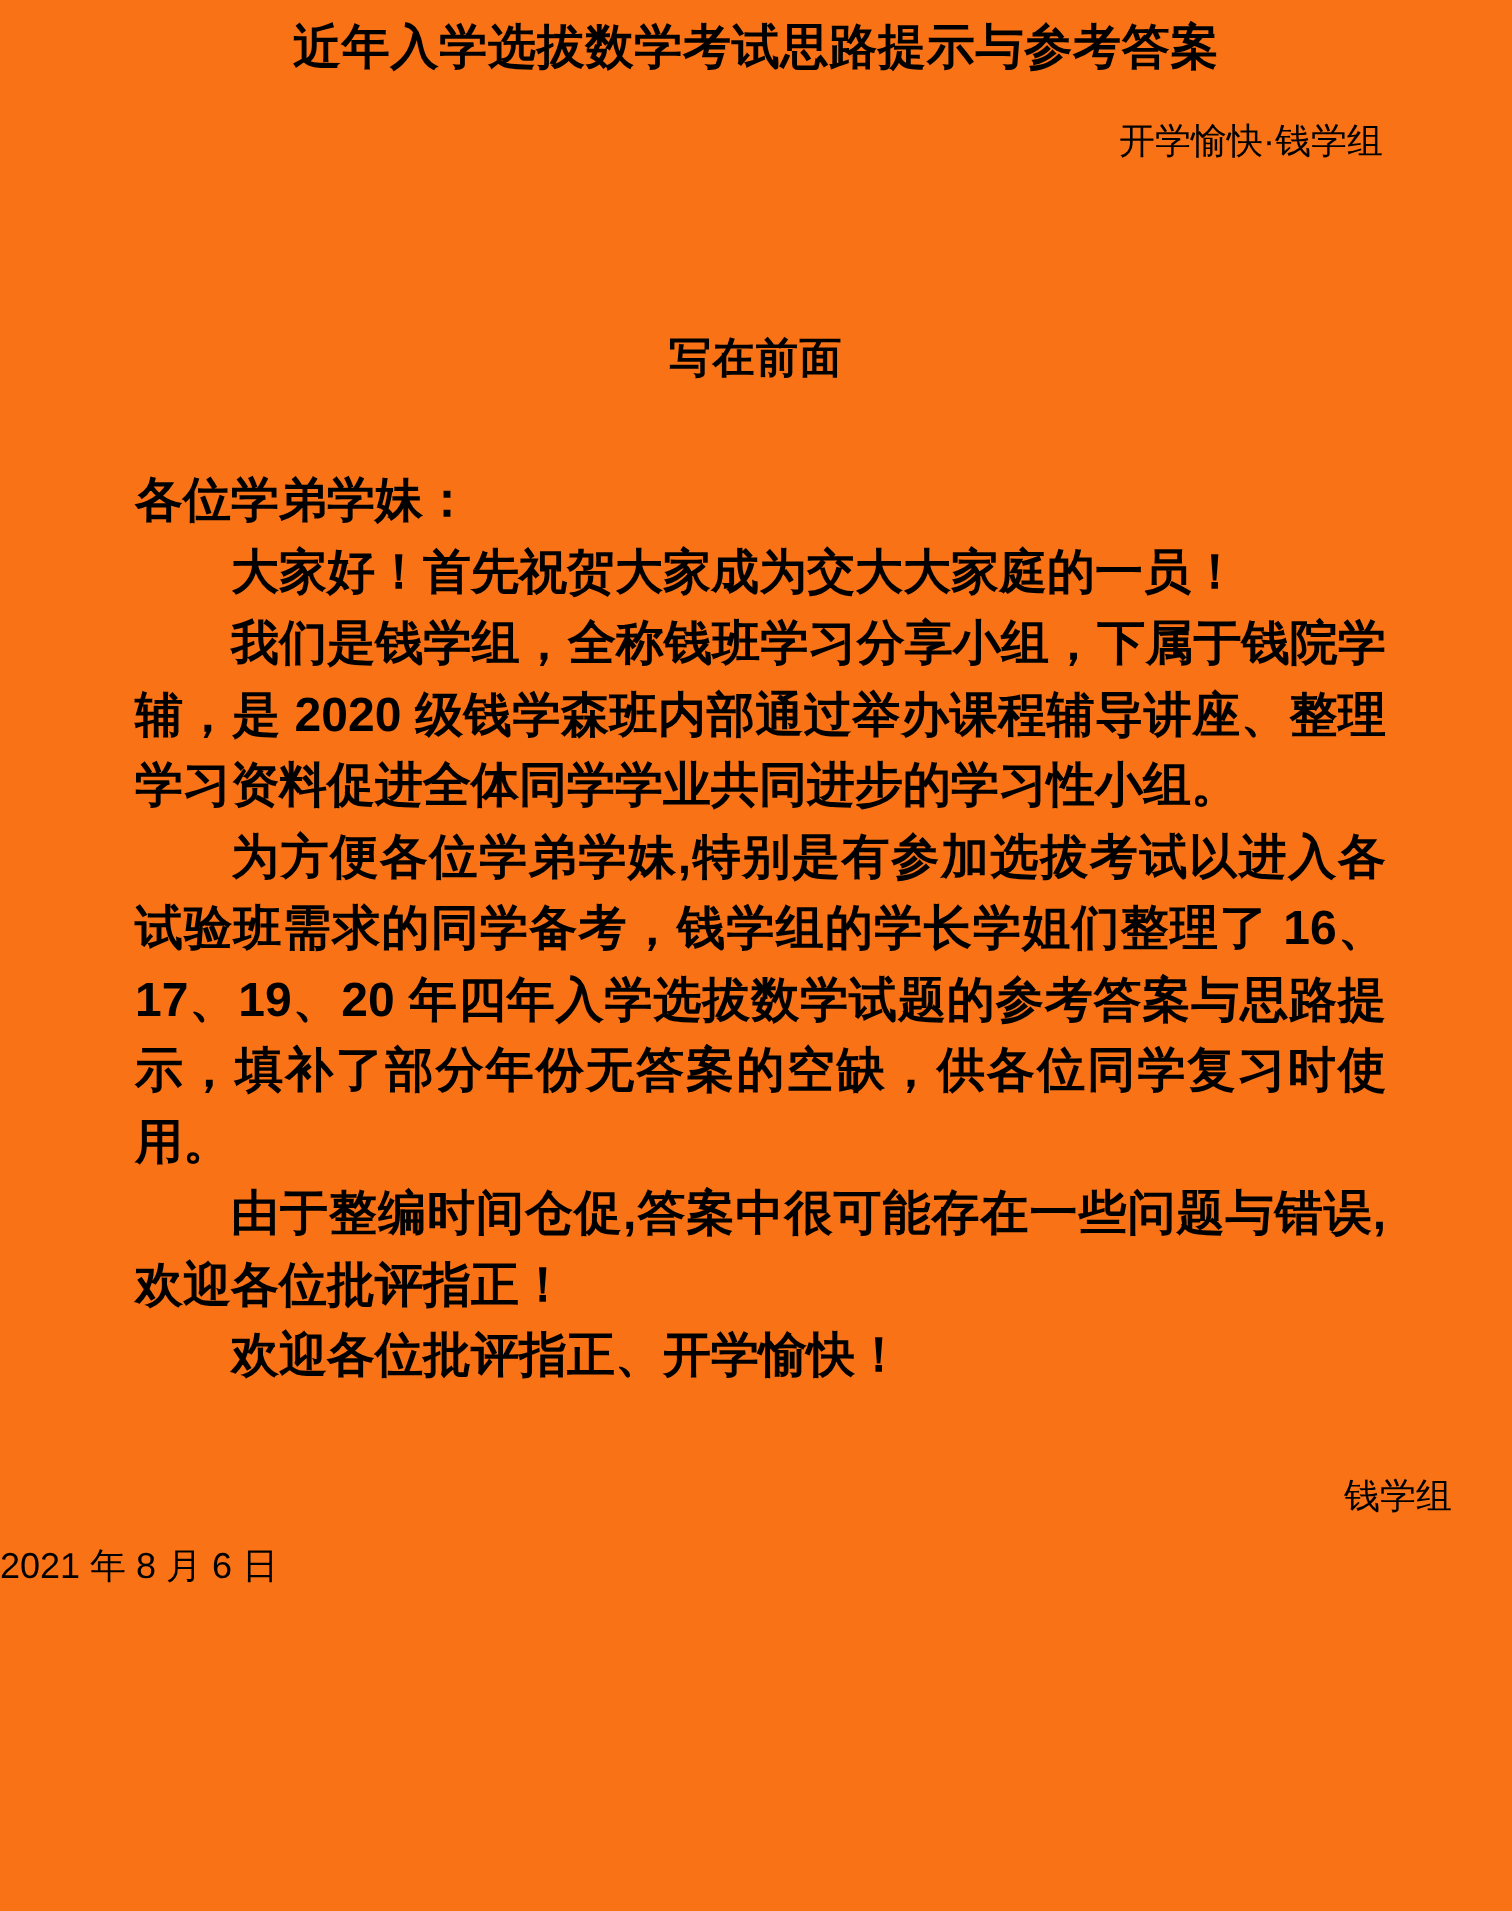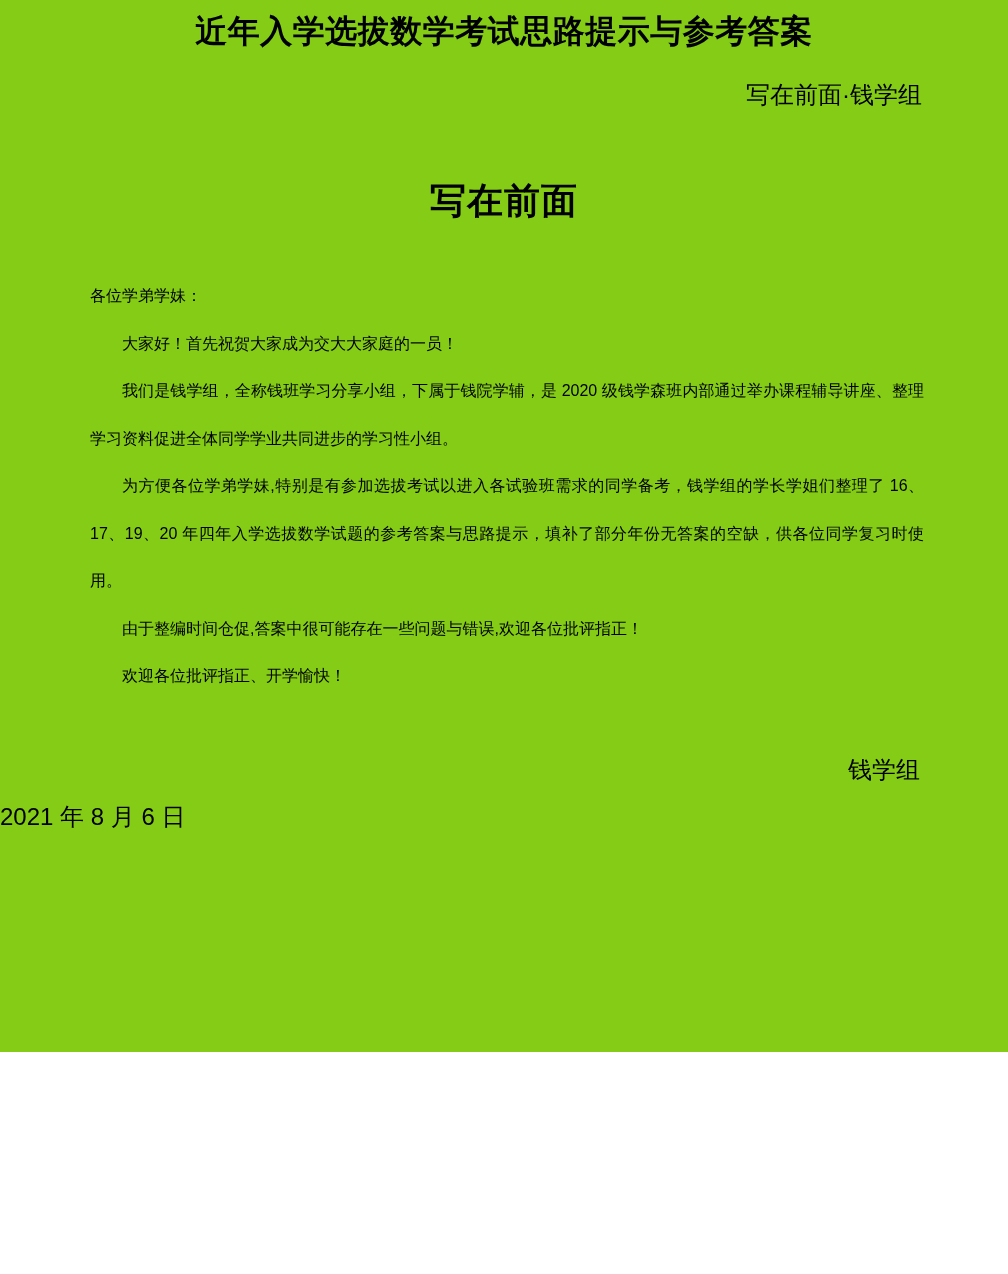--- a/index.html
+++ b/index.html
@@ -9,86 +9,87 @@
   }
   body {
     width: 1008px;
     height: 1274px;
     font-family: "Liberation Sans", sans-serif;
     color: #000000;
   }
   .page {
     position: relative;
     width: 1008px;
-    height: 1052px;
-    background: #84cc16;
+    height: 1274px;
+    background: #f97316;
     overflow: hidden;
     box-sizing: border-box;
   }
   .doc-title {
     margin: 0;
     padding-top: 12px;
     text-align: center;
     font-size: 32px;
     font-weight: bold;
     letter-spacing: 0.5px;
     line-height: 38px;
   }
   .byline {
     margin-top: 30px;
     padding-right: 86px;
     text-align: right;
     font-size: 24px;
     line-height: 30px;
   }
   .section-heading {
-    margin: 74px 0 0 0;
+    margin: 112px 0 0 0;
     text-align: center;
-    font-size: 36px;
+    font-size: 28px;
     font-weight: bold;
     line-height: 34px;
     letter-spacing: 1px;
   }
   .content {
     margin: 54px 84px 0 90px;
-    font-size: 16px;
+    font-size: 32px;
     line-height: 47.5px;
     text-align: justify;
     text-justify: inter-character;
+    font-weight: bold;
   }
   .content p {
     margin: 0;
     padding: 0;
     text-indent: 2em;
   }
   .content p.salutation {
     text-indent: 0;
   }
   .signature {
     margin-top: 46px;
-    padding-right: 88px;
+    padding-right: 40px;
     text-align: right;
     font-size: 24px;
     line-height: 47.5px;
   }
   .date {
     padding-right: 95px;
     text-align: left;
     font-size: 24px;
     line-height: 47.5px;
   }
 </style>
 </head>
 <body>
 
 <div class="page">
 
   <h1 class="doc-title">近年入学选拔数学考试思路提示与参考答案</h1>
 
-  <div class="byline">写在前面·钱学组</div>
+  <div class="byline">开学愉快·钱学组</div>
 
   <h2 class="section-heading">写在前面</h2>
 
   <div class="content">
     <p class="salutation">各位学弟学妹：</p>
     <p>大家好！首先祝贺大家成为交大大家庭的一员！</p>
     <p>我们是钱学组，全称钱班学习分享小组，下属于钱院学辅，是 2020 级钱学森班内部通过举办课程辅导讲座、整理学习资料促进全体同学学业共同进步的学习性小组。</p>
     <p>为方便各位学弟学妹,特别是有参加选拔考试以进入各试验班需求的同学备考，钱学组的学长学姐们整理了 16、17、19、20 年四年入学选拔数学试题的参考答案与思路提示，填补了部分年份无答案的空缺，供各位同学复习时使用。</p>
     <p>由于整编时间仓促,答案中很可能存在一些问题与错误,欢迎各位批评指正！</p>
     <p>欢迎各位批评指正、开学愉快！</p>

